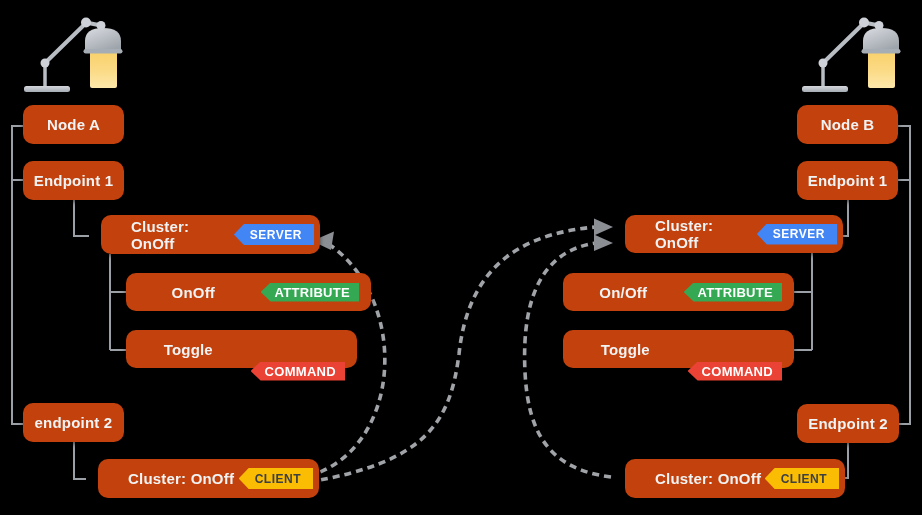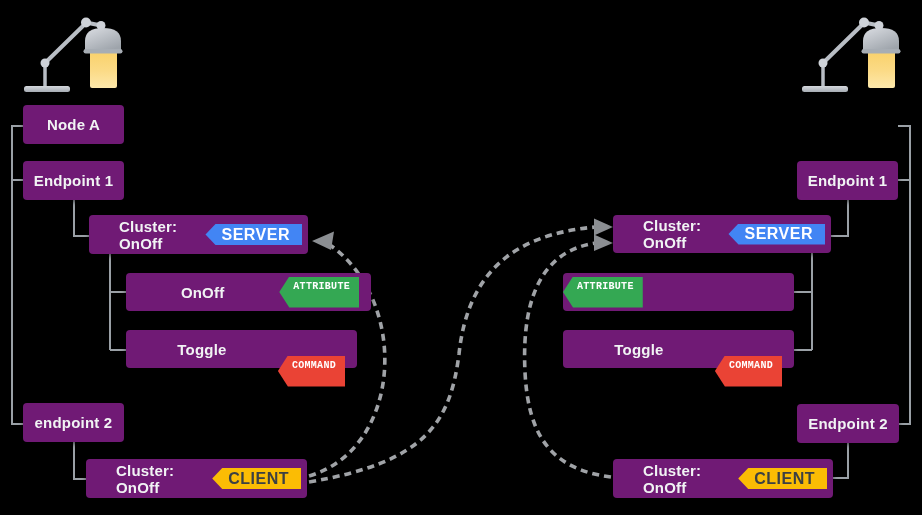--- a/index.html
+++ b/index.html
@@ -3,37 +3,37 @@
 <meta charset="utf-8">
 <style>
   html,body { margin:0; padding:0; background:#000; }
   .canvas {
     position:relative; width:922px; height:515px; background:#000;
     font-family:"Liberation Sans", sans-serif; overflow:hidden;
   }
   svg.layer { position:absolute; left:0; top:0; width:922px; height:515px; }
   .box {
     position:absolute; box-sizing:border-box;
-    background:#701a75; border-radius:4px;
+    background:#c2410c; border-radius:10px;
     color:#f1f3f4; font-size:15px; font-weight:600; letter-spacing:.2px;
     display:flex; align-items:center;
     box-shadow:0 2px 4px rgba(0,0,0,.55);
   }
   .box.plain   { justify-content:center; }
-  .box.cluster { justify-content:space-between; padding:0 6px 0 30px; }
+  .box.cluster { justify-content:space-between; padding:0 6px 0 30px;margin-left:12px; }
   .box.item    { padding:0 12px 0 0; }
   .box.item .lbl { flex:1 1 auto; text-align:center; }
   .badge {
     flex:0 0 auto; display:flex; align-items:center; justify-content:center;
     clip-path:polygon(10px 0, 100% 0, 100% 100%, 10px 100%, 0 50%);
     font-weight:700; white-space:nowrap;
     filter:drop-shadow(0 2px 1px rgba(0,0,0,.45));
   }
-  .badge.lg { height:21px; padding:0 12px 0 16px; font-size:16px; letter-spacing:.5px; }
-  .badge.sm { height:19px; padding:0 9px 12px 14px;  font-size:10px; letter-spacing:.3px;font-family:Liberation Mono, monospace; }
+  .badge.lg { height:21px; padding:0 12px 0 16px; font-size:12px; letter-spacing:.5px; }
+  .badge.sm { height:19px; padding:0 9px 0 14px;  font-size:13px; letter-spacing:.3px; }
   .badge.server    { background:#4285f4; color:#ffffff; }
   .badge.attribute { background:#34a853; color:#ffffff; }
   .badge.command   { background:#ea4335; color:#ffffff;margin-top:44px; }
   .badge.client    { background:#fbbc04; color:#3c4043; }
 </style>
 </head>
 <body>
 
 <div class="canvas">
 
@@ -120,31 +120,35 @@
 
   <div class="box plain" style="left:23px;top:403px;width:101px;height:39px">
     <span class="lbl">endpoint 2</span>
   </div>
 
   <div class="box cluster" style="left:86px;top:459px;width:221px;height:39px">
     <span class="lbl">Cluster: OnOff</span>
     <span class="badge lg client">CLIENT</span>
   </div>
 
+  <div class="box plain" style="left:797px;top:105px;width:101px;height:39px">
+    <span class="lbl">Node B</span>
+  </div>
 
   <div class="box plain" style="left:797px;top:161px;width:101px;height:39px">
     <span class="lbl">Endpoint 1</span>
   </div>
 
   <div class="box cluster" style="left:613px;top:215px;width:218px;height:38px">
     <span class="lbl">Cluster: OnOff</span>
     <span class="badge lg server">SERVER</span>
   </div>
 
   <div class="box item" style="left:563px;top:273px;width:231px;height:38px">
+    <span class="lbl">On/Off</span>
     <span class="badge sm attribute">ATTRIBUTE</span>
   </div>
 
   <div class="box item" style="left:563px;top:330px;width:231px;height:38px">
     <span class="lbl">Toggle</span>
     <span class="badge sm command">COMMAND</span>
   </div>
 
   <div class="box plain" style="left:797px;top:404px;width:102px;height:39px">
     <span class="lbl">Endpoint 2</span>

